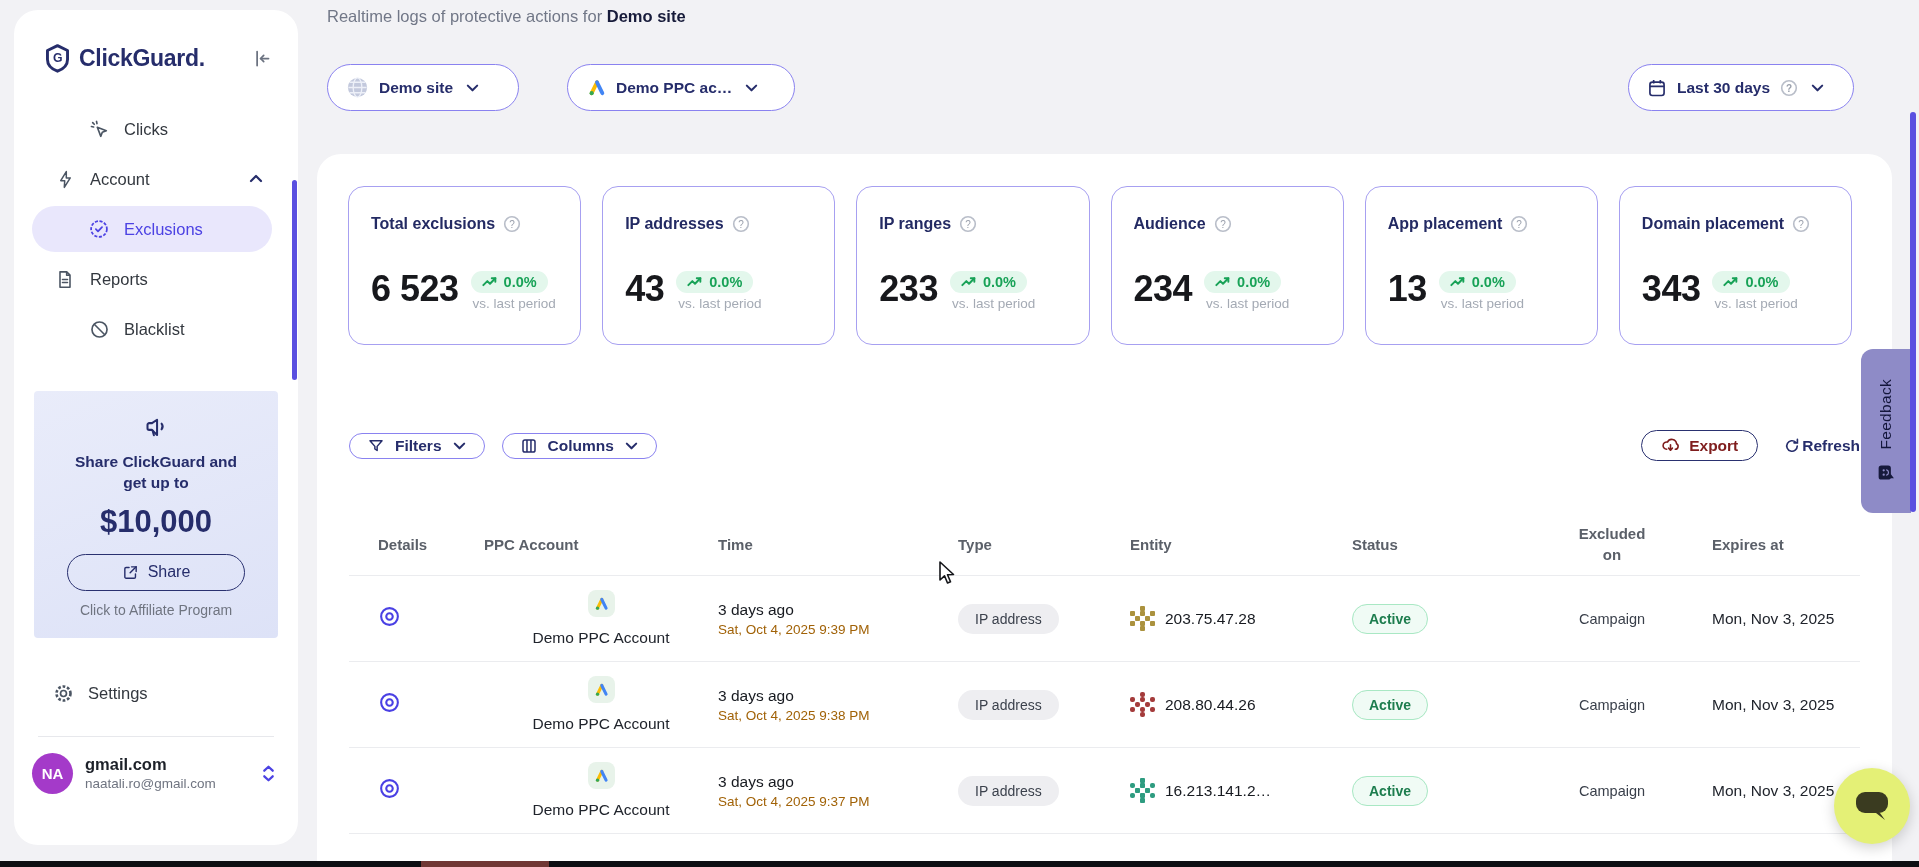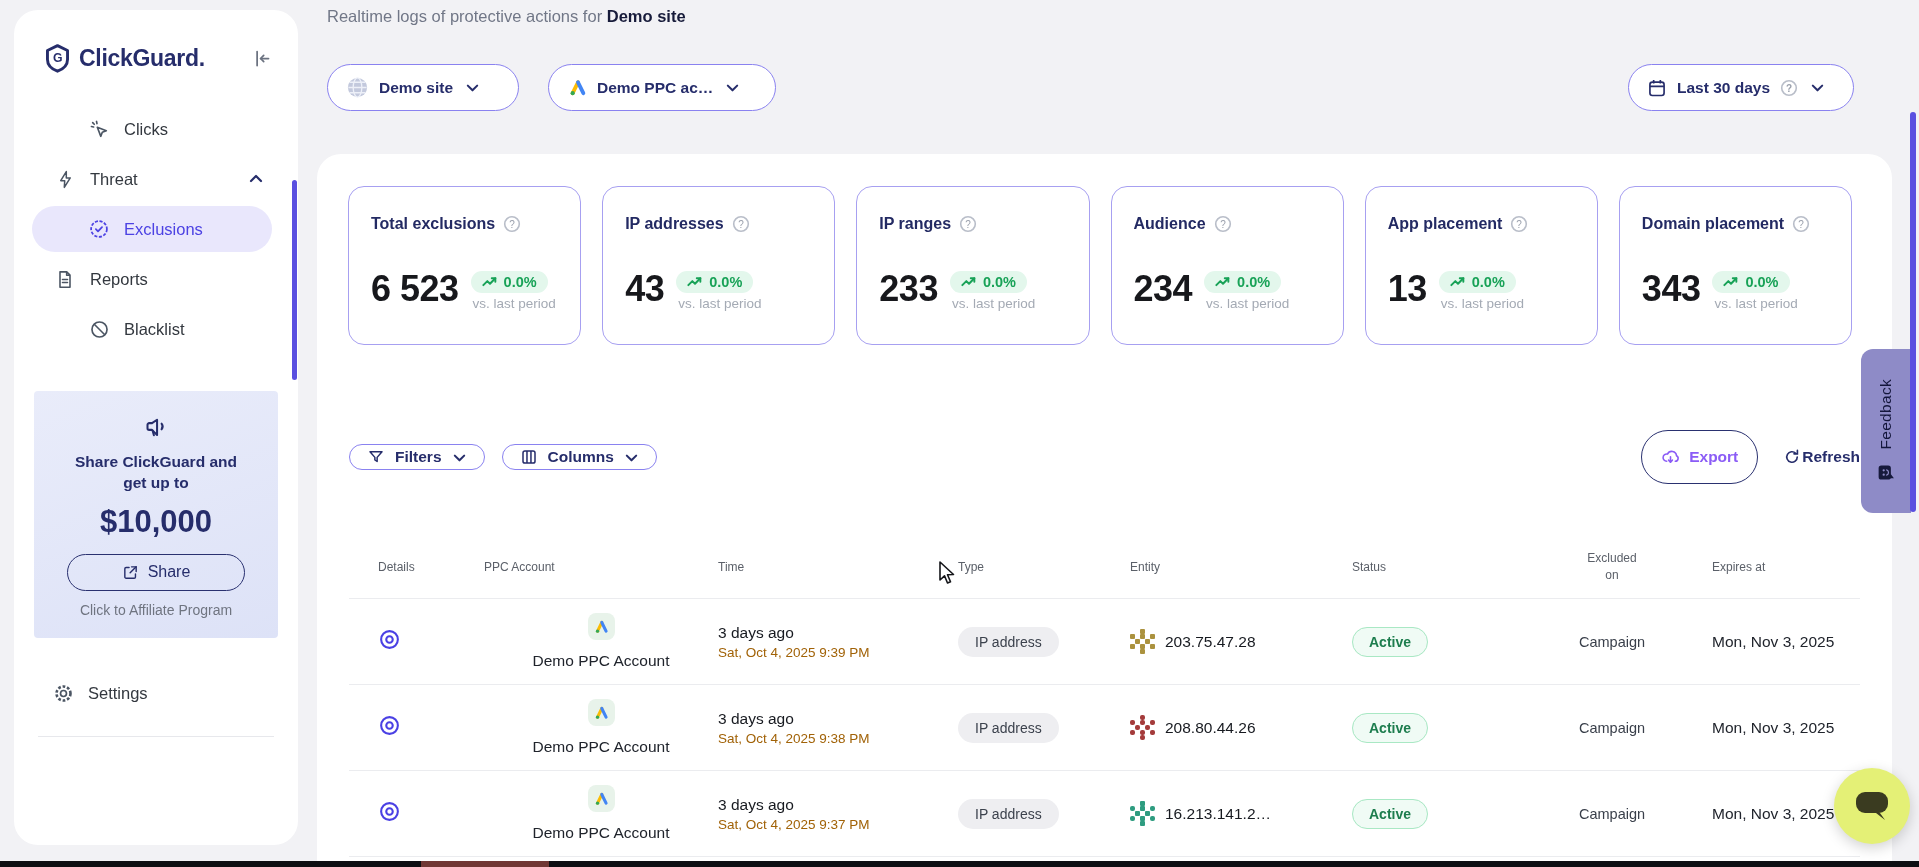--- a/index.html
+++ b/index.html
@@ -42,21 +42,21 @@
   .user-chevrons { color:#4c42e3; display:flex; }
   .side-scroll-thumb { position:absolute; right:1px; top:170px; width:5px; height:200px; background:#5a4fe0; border-radius:3px; }
 
   
   .subtitle { position:absolute; left:327px; top:7px; font-size:16.5px; color:#717787; }
   .subtitle b { color:#171b3a; font-weight:700; }
   .pill { position:absolute; top:64px; height:47px; background:#fff; border:1.5px solid #8a82f0; border-radius:999px;
           display:flex; align-items:center; gap:10px; padding:0 18px; font-size:15.5px; font-weight:700; color:#262d6b; cursor:pointer; }
   .pill .chev { color:#262d6b; display:flex; margin-left:2px; }
   .pill-site { left:327px; width:192px; }
-  .pill-ppc  { left:548px; width:228px; }
+  .pill-ppc  { left:567px; width:228px; }
   .pill-date { right:65px; width:226px; }
 
   
   .card { position:absolute; left:317px; top:154px; width:1575px; height:900px; background:#fff; border-radius:24px; }
 
   .stats { display:flex; gap:21px; margin:32px 40px 0 31px; height:159px; }
   .stat { flex:1; border:1.5px solid #a7a0f1; border-radius:16px; padding:28px 20px 0 22px; }
   .stat-top { display:flex; align-items:center; gap:8px; }
   .stat-label { font-size:16px; font-weight:700; color:#232a63; }
   .stat-bottom { display:flex; align-items:flex-start; gap:12px; margin-top:38px; }
@@ -65,29 +65,29 @@
   .delta { display:inline-flex; align-items:center; gap:6px; background:#e3f7ec; color:#18a257;
            font-size:14.5px; font-weight:700; padding:3px 11px; border-radius:999px; width:fit-content; }
   .caption { font-size:13.5px; color:#a4aab4; padding-left:2px; }
   .help { display:flex; cursor:pointer; }
 
   .tbar { margin:85px 32px 0; display:flex; align-items:center; gap:17px; }
   .tool-pill { height:26px; border:1.5px solid #8a82f0; border-radius:999px; background:#fff; display:flex;
                align-items:center; gap:10px; padding:0 17px; font-size:15.5px; font-weight:700; color:#262d6b; cursor:pointer; }
   .tool-pill .chev { color:#262d6b; display:flex; }
   .spacer { flex:1; }
-  .export-btn { height:54px; border:1.5px solid #2a3170; border-radius:999px; background:#fff; display:flex;
-                align-items:center; gap:9px; padding:0 19px; font-size:15.5px; font-weight:700; color:#8b5cf6; cursor:pointer; }
+  .export-btn { height:31px; border:1.5px solid #2a3170; border-radius:999px; background:#fff; display:flex;
+                align-items:center; gap:9px; padding:0 19px; font-size:15.5px; font-weight:700; color:#7f1d1d; cursor:pointer; }
   .refresh-btn { display:flex; align-items:flex-start; gap:1px; font-size:15.5px; font-weight:700; color:#262d6b;
                  background:none; border:none; cursor:pointer; margin-left:8px; }
 
   .table { margin-top:52px; }
   .tgrid { display:grid; grid-template-columns:106px 234px 240px 172px 222px 160px 200px 1fr;
            margin:0 32px; padding-left:29px; align-items:center; }
-  .thead { height:62px; font-size:12px; color:#5b6069; }
+  .thead { height:62px; font-size:15px; color:#5b6069;font-weight:bold; }
   .thead .h-excl { text-align:center; line-height:1.4; }
   .trow { height:86px; border-top:1px solid #ebecef; font-size:15.5px; color:#20242c; }
   .eye { color:#4a40e4; display:inline-flex; cursor:pointer; }
   .c-ppc { display:flex; align-items:center; gap:12px;flex-direction:column; }
   .gads { width:27px; height:27px; border-radius:8px; background:#e8f3ea; display:flex; align-items:center; justify-content:center; }
   .t1 { display:block; font-size:15.5px; color:#171a20; }
   .t2 { display:block; font-size:13.5px; color:#a16207; margin-top:3px; }
   .type-badge { background:#eeeef1; color:#3c424d; font-size:14px; padding:7px 17px; border-radius:999px; }
   .c-entity { display:flex; align-items:center; gap:10px; font-size:15.5px; color:#171a20; }
   .identicon { display:inline-flex; }
@@ -144,21 +144,21 @@
           </svg>
       </span>
       <span>Clicks</span>
     </div>
     <div class="nav-item">
       <span class="nicon">
         <svg width="19" height="21" viewBox="0 0 24 24" fill="none" stroke="currentColor" stroke-width="1.9" stroke-linejoin="round">
             <path d="M13 2 L6 13.5 h5 L10.5 22 L18 10 h-5 z"></path>
           </svg>
       </span>
-      <span>Threat</span>
+      <span>Account</span>
       <span class="nav-chevron">
         <svg width="16" height="16" viewBox="0 0 16 16">
             <path d="M3 10 l5-5 5 5" fill="none" stroke="currentColor" stroke-width="2.2" stroke-linecap="round" stroke-linejoin="round"></path>
           </svg>
       </span>
     </div>
     <div class="nav-item child active">
       <span class="nicon">
         <svg width="22" height="22" viewBox="0 0 24 24" fill="none" stroke="currentColor" stroke-width="1.9">
             <circle cx="12" cy="12" r="8.6" stroke-dasharray="3.4 1.7"></circle>
@@ -219,20 +219,33 @@
       <svg width="21" height="21" viewBox="0 0 24 24" fill="none" stroke="currentColor">
           <circle cx="12" cy="12" r="8" stroke-width="3" stroke-dasharray="3.1 2.1"></circle>
           <circle cx="12" cy="12" r="3.4" stroke-width="1.9"></circle>
         </svg>
     </span>
     <span>Settings</span>
   </div>
 
   <div class="side-divider"></div>
 
+  <div class="user-row">
+    <span class="avatar">NA</span>
+    <span class="user-meta">
+      <span class="user-name">gmail.com</span>
+      <span class="user-email">naatali.ro@gmail.com</span>
+    </span>
+    <span class="user-chevrons">
+      <svg width="15" height="19" viewBox="0 0 16 20" fill="none" stroke="currentColor" stroke-width="2.4" stroke-linecap="round" stroke-linejoin="round">
+          <path d="M3.5 7 L8 2.8 L12.5 7"></path>
+          <path d="M3.5 13 L8 17.2 L12.5 13"></path>
+        </svg>
+    </span>
+  </div>
 
   <div class="side-scroll-thumb"></div>
 </aside>
 
 <div class="subtitle">
   <span>Realtime logs of protective actions for </span><b>Demo site</b>
 </div>
 
 <div class="pill pill-site">
   <span style="display:flex;">

